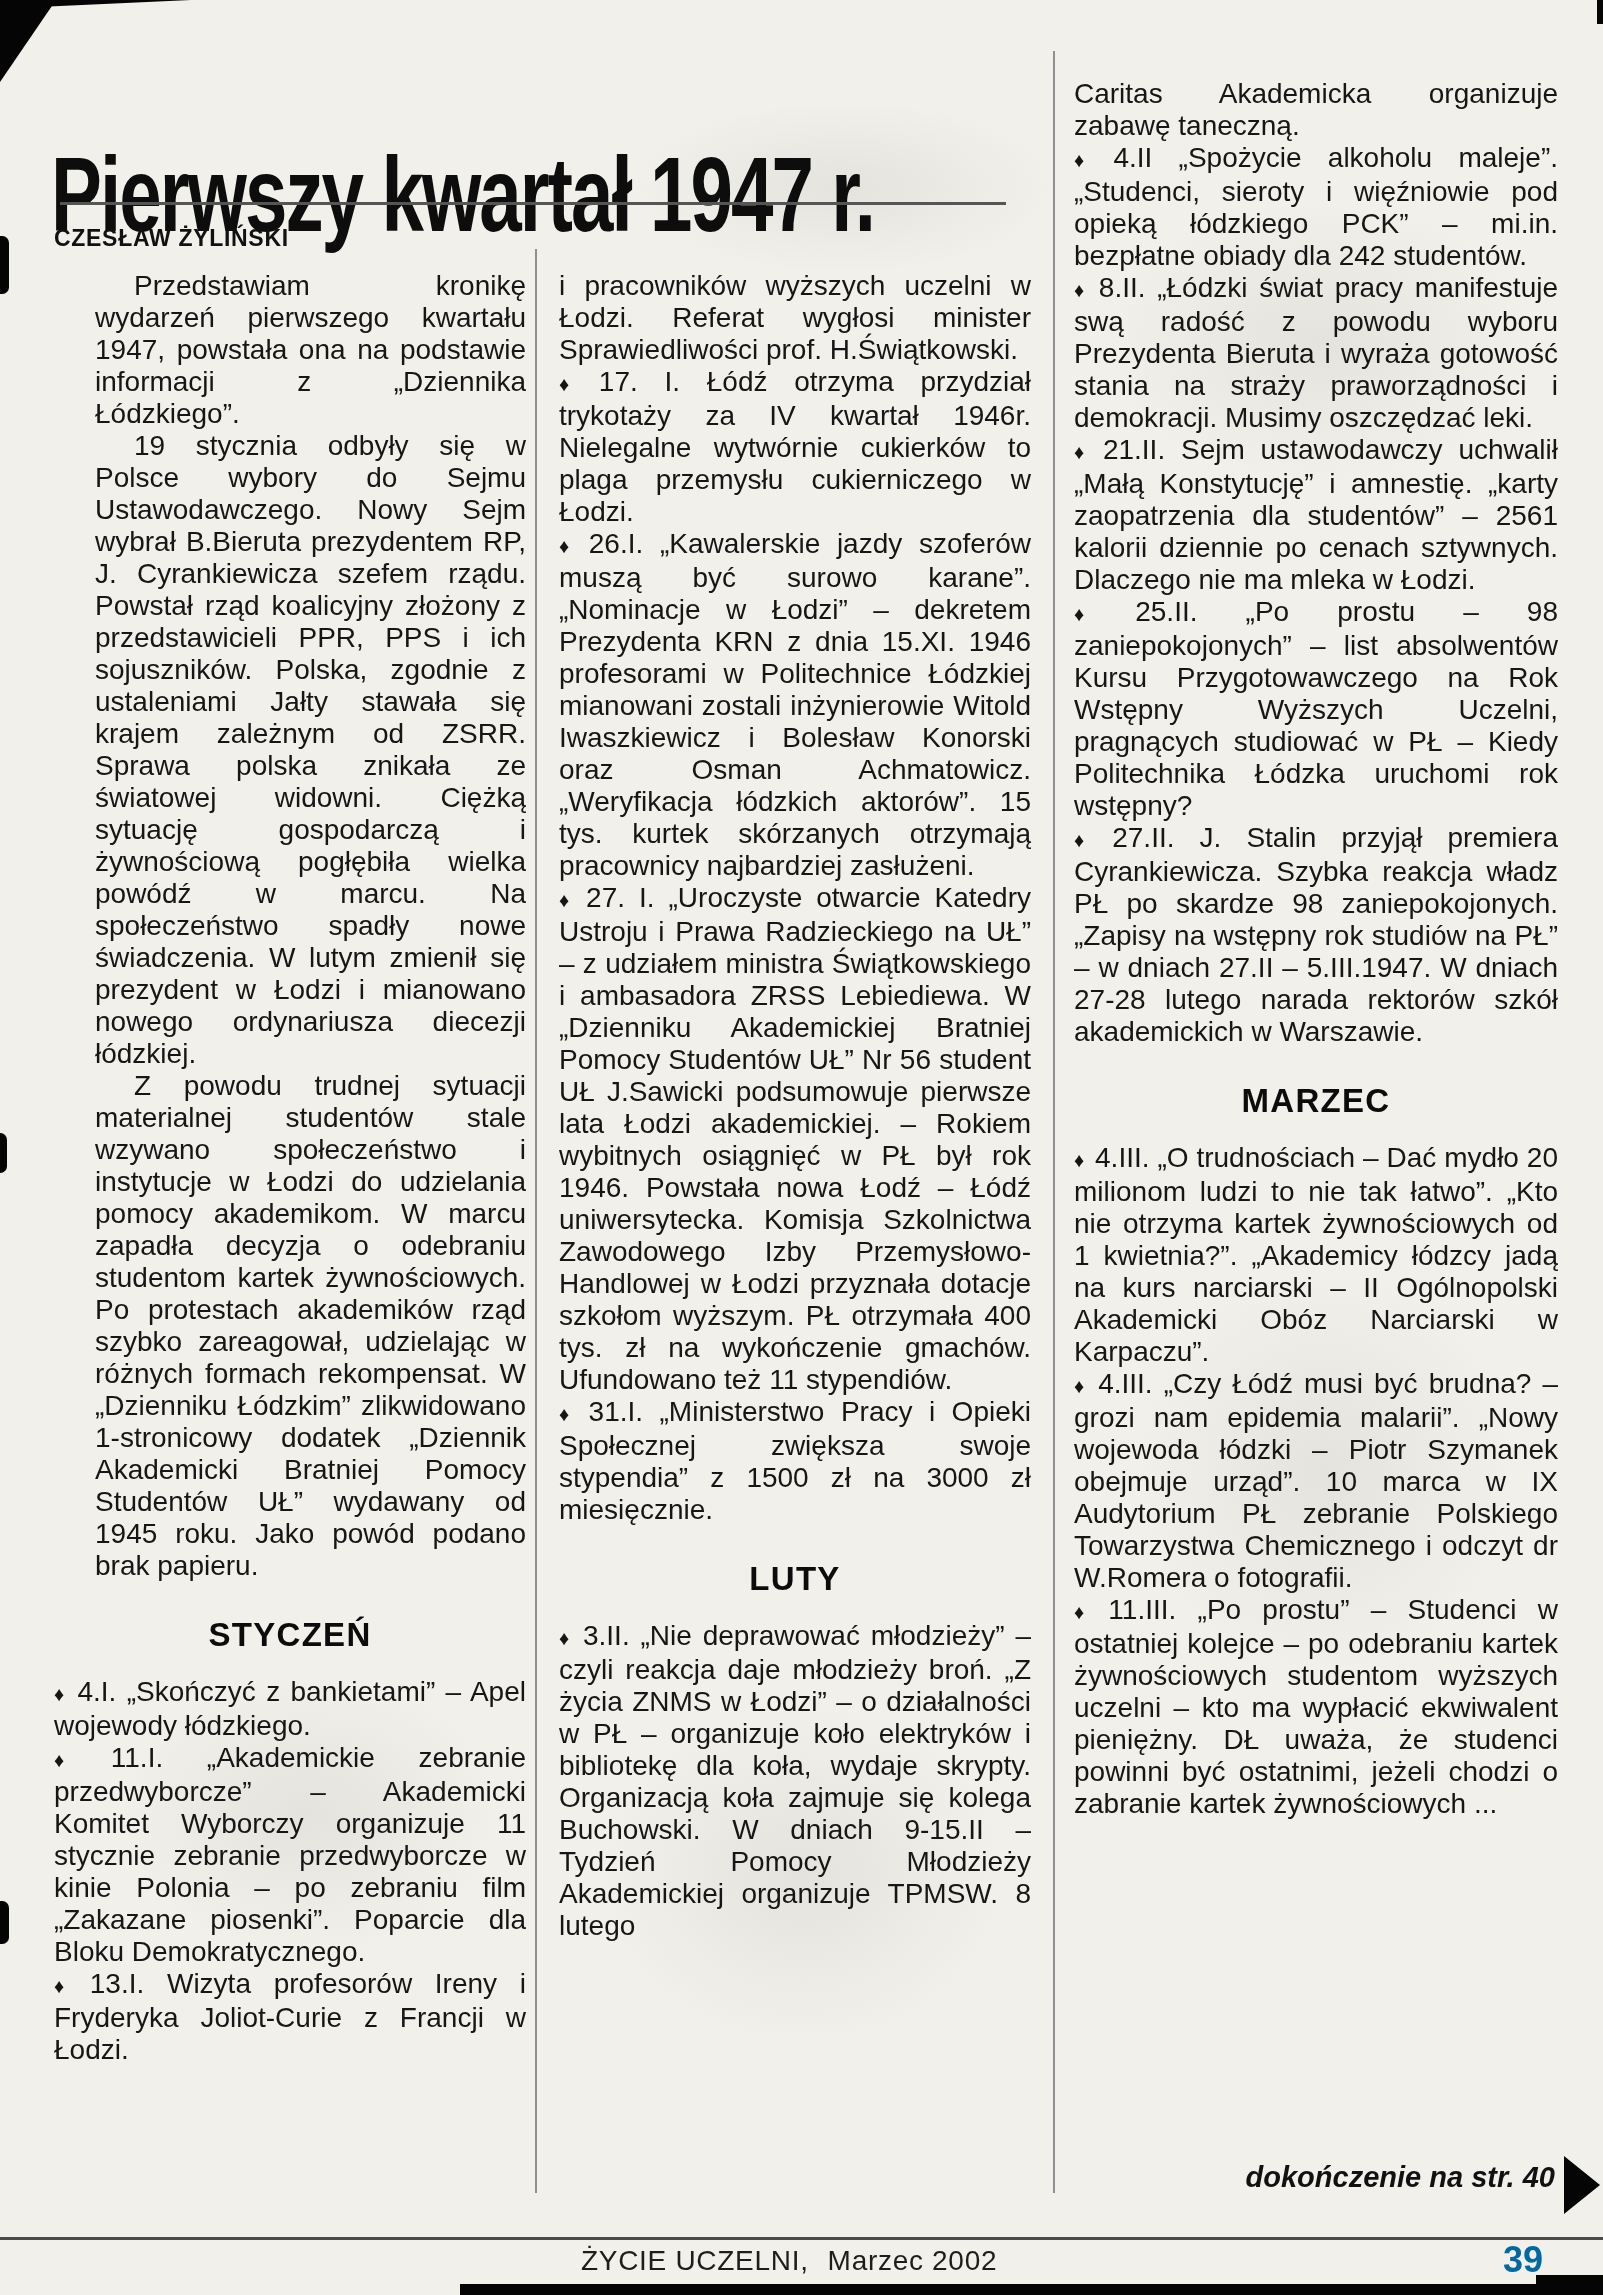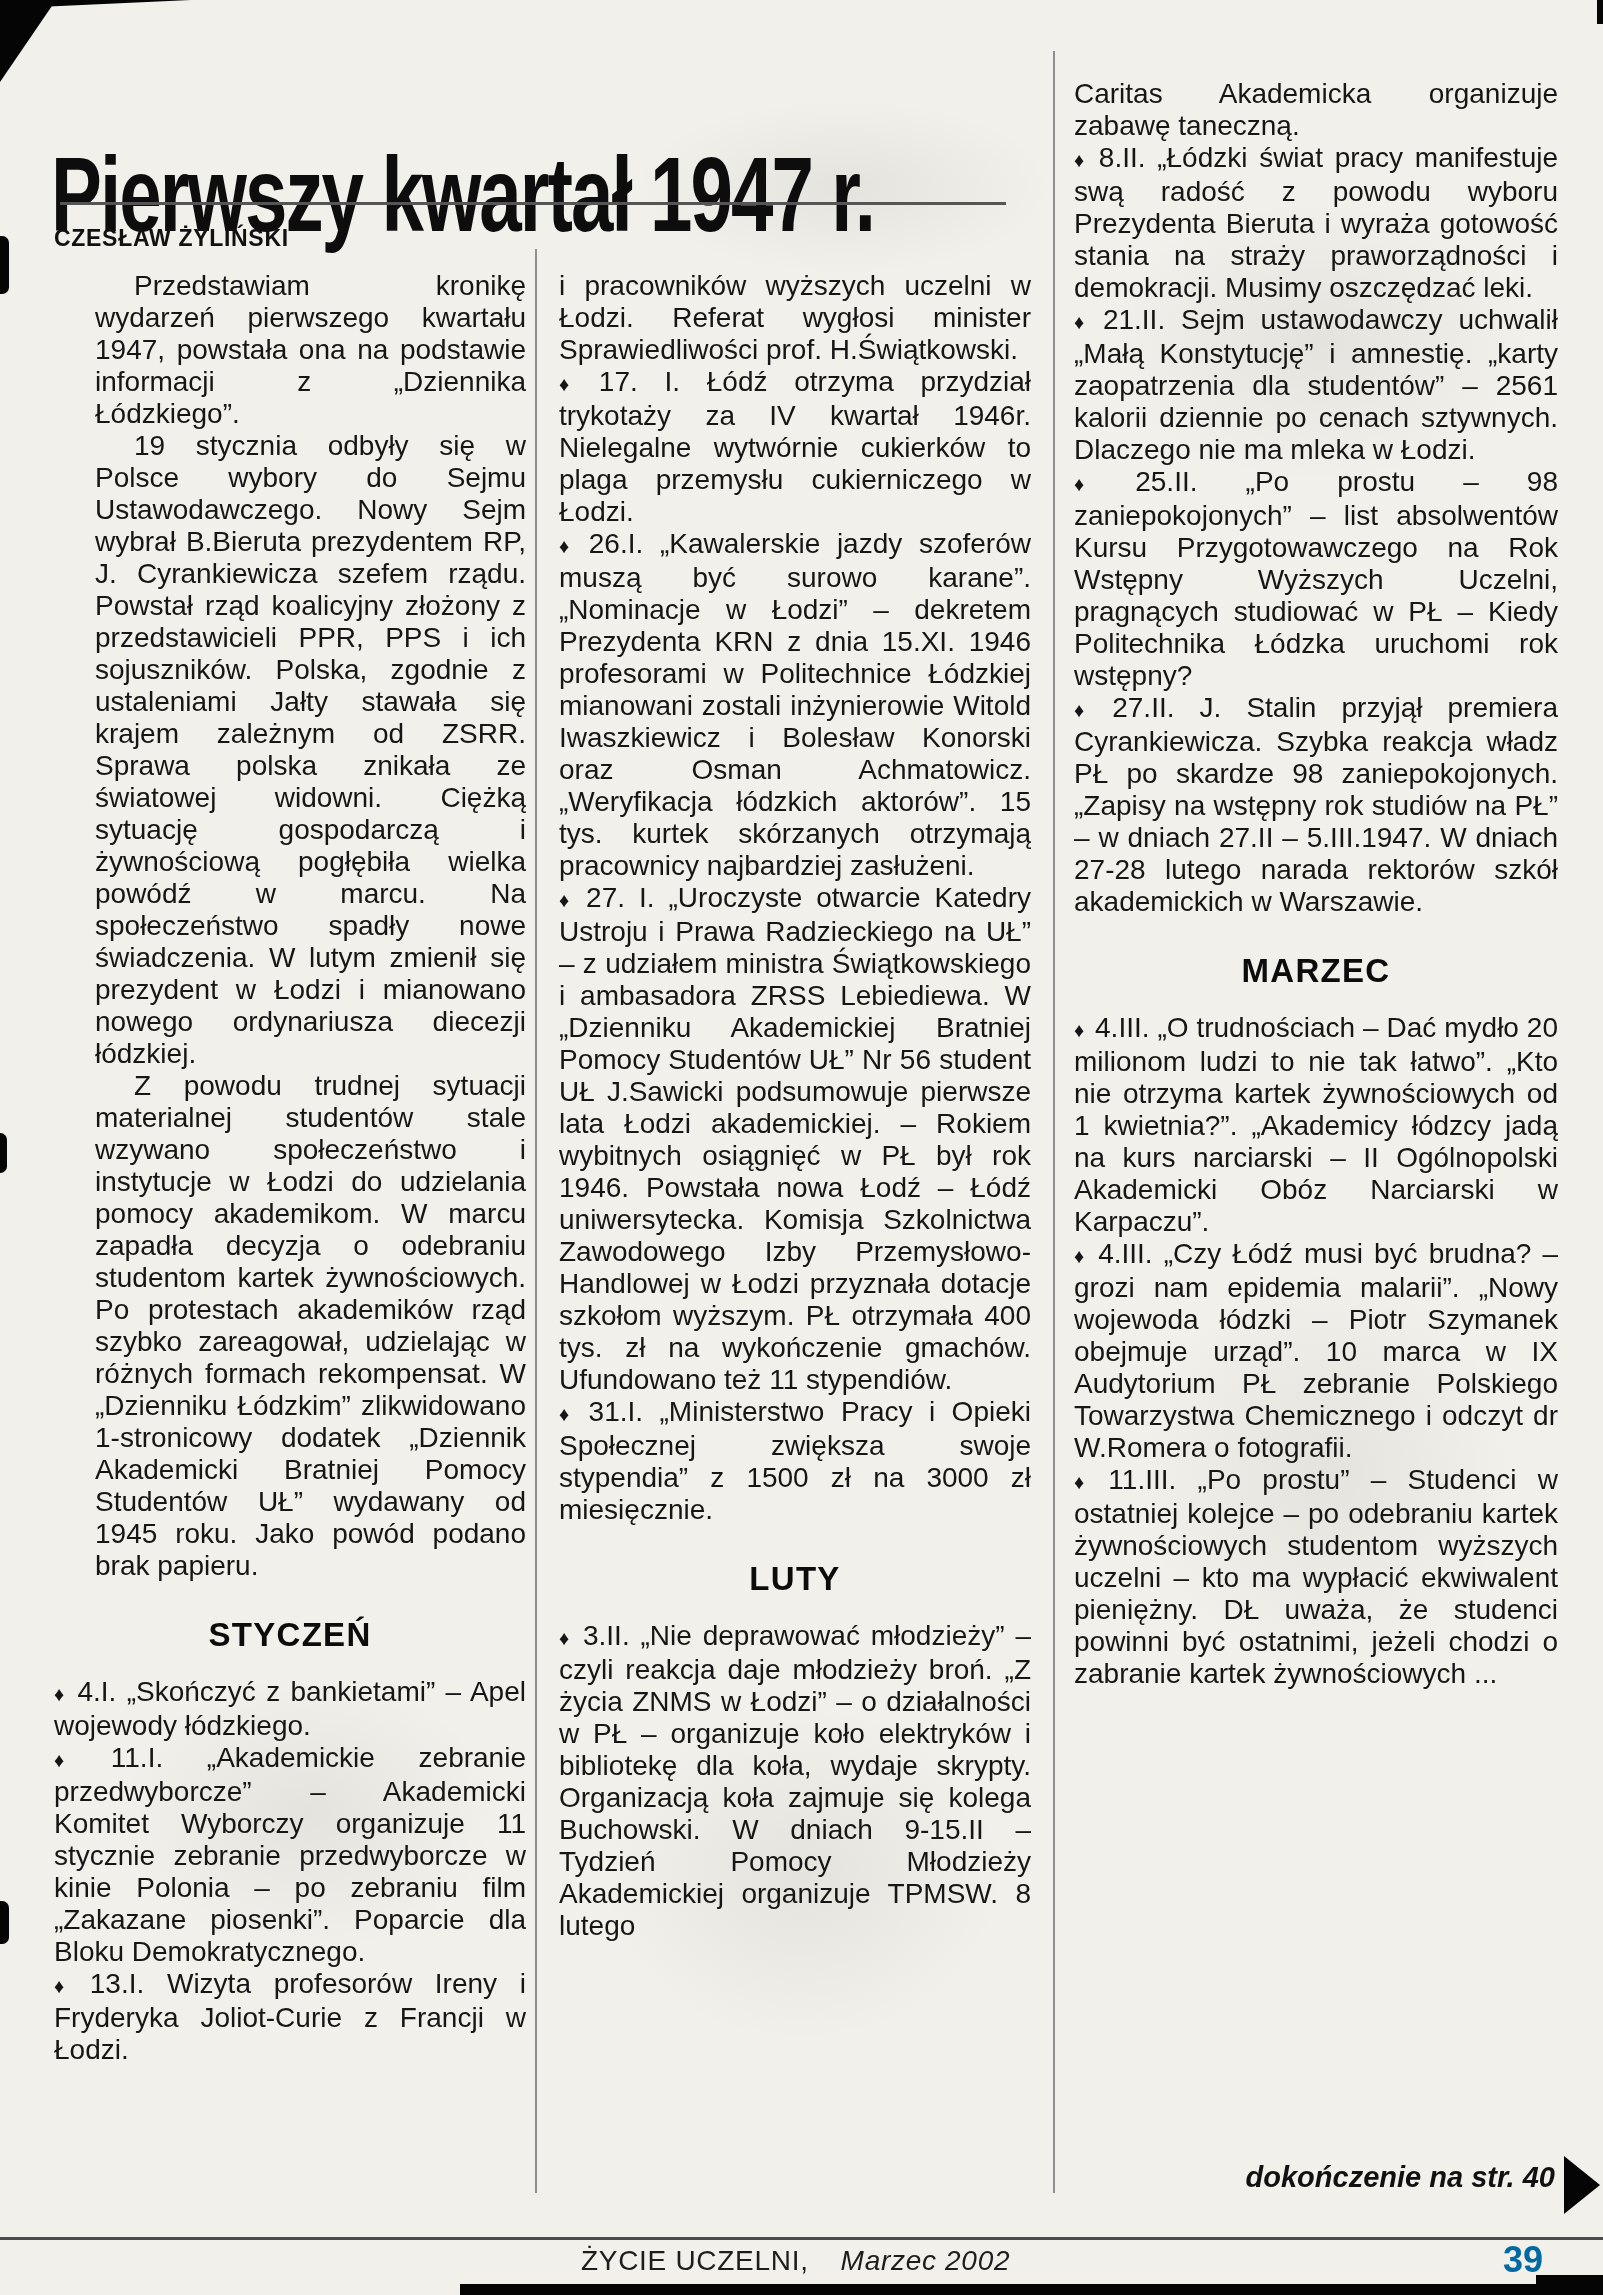--- a/index.html
+++ b/index.html
@@ -54,21 +54,21 @@
   .divider{position:absolute;width:2px;background:#8f8f8f;}
   .divider-a{left:535px;top:249px;height:1944px;}
   .divider-b{left:1053px;top:51px;height:2142px;}
   
   .note{position:absolute;right:48px;top:2161px;font-size:29px;font-style:italic;font-weight:bold;color:#111;}
   .arrow{position:absolute;left:1564px;top:2156px;width:0;height:0;
     border-left:36px solid #050505;border-top:29px solid transparent;border-bottom:29px solid transparent;}
   
   .footer-rule{position:absolute;left:0;top:2237px;width:1603px;height:2.7px;background:#4a4a4a;}
   .footer{position:absolute;left:581px;top:2245px;font-size:28px;letter-spacing:0.7px;color:#1d1d1d;white-space:nowrap;}
-  .footer .issue{margin-left:32px;font-style:italic;}
+  .footer .issue{margin-left:19px;}
   .pageno{position:absolute;left:1503px;top:2239px;font-size:36px;font-weight:bold;color:#0369a1;}
 </style>
 </head>
 <body>
 
 <div class="paper">
 
   <div class="corner-wedge"></div>
   <div class="top-streak"></div>
   <div class="tr-sliver"></div>
@@ -104,20 +104,21 @@
     <p class="entry"><span class="bullet">♦</span><span>17. I. Łódź otrzyma przydział trykotaży za IV kwartał 1946r. Nielegalne wytwórnie cukierków to plaga przemysłu cukierniczego w Łodzi.</span></p>
     <p class="entry"><span class="bullet">♦</span><span>26.I. „Kawalerskie jazdy szoferów muszą być surowo karane”. „Nominacje w Łodzi” – dekretem Prezydenta KRN z dnia 15.XI. 1946 profesorami w Politechnice Łódzkiej mianowani zostali inżynierowie Witold Iwaszkiewicz i Bolesław Konorski oraz Osman Achmatowicz. „Weryfikacja łódzkich aktorów”. 15 tys. kurtek skórzanych otrzymają pracownicy najbardziej zasłużeni.</span></p>
     <p class="entry"><span class="bullet">♦</span><span>27. I. „Uroczyste otwarcie Katedry Ustroju i Prawa Radzieckiego na UŁ” – z udziałem ministra Świątkowskiego i ambasadora ZRSS Lebiediewa. W „Dzienniku Akademickiej Bratniej Pomocy Studentów UŁ” Nr 56 student UŁ J.Sawicki podsumowuje pierwsze lata Łodzi akademickiej. – Rokiem wybitnych osiągnięć w PŁ był rok 1946. Powstała nowa Łodź – Łódź uniwersytecka. Komisja Szkolnictwa Zawodowego Izby Przemysłowo-Handlowej w Łodzi przyznała dotacje szkołom wyższym. PŁ otrzymała 400 tys. zł na wykończenie gmachów. Ufundowano też 11 stypendiów.</span></p>
     <p class="entry"><span class="bullet">♦</span><span>31.I. „Ministerstwo Pracy i Opieki Społecznej zwiększa swoje stypendia” z 1500 zł na 3000 zł miesięcznie.</span></p>
     <h2 class="section">LUTY</h2>
     <p class="entry"><span class="bullet">♦</span><span>3.II. „Nie deprawować młodzieży” – czyli reakcja daje młodzieży broń. „Z życia ZNMS w Łodzi” – o działalności w PŁ – organizuje koło elektryków i bibliotekę dla koła, wydaje skrypty. Organizacją koła zajmuje się kolega Buchowski. W dniach 9-15.II –Tydzień Pomocy Młodzieży Akademickiej organizuje TPMSW. 8 lutego</span></p>
   </section>
 
   <section class="col col3">
     <p class="entry">Caritas Akademicka organizuje zabawę taneczną.</p>
+    <p class="entry"><span class="bullet">♦</span><span>4.II „Spożycie alkoholu maleje”. „Studenci, sieroty i więźniowie pod opieką łódzkiego PCK” – mi.in. bezpłatne obiady dla 242 studentów.</span></p>
     <p class="entry"><span class="bullet">♦</span><span>8.II. „Łódzki świat pracy manifestuje swą radość z powodu wyboru Prezydenta Bieruta i wyraża gotowość stania na straży praworządności i demokracji. Musimy oszczędzać leki.</span></p>
     <p class="entry"><span class="bullet">♦</span><span>21.II. Sejm ustawodawczy uchwalił „Małą Konstytucję” i amnestię. „karty zaopatrzenia dla studentów” – 2561 kalorii dziennie po cenach sztywnych. Dlaczego nie ma mleka w Łodzi.</span></p>
     <p class="entry"><span class="bullet">♦</span><span>25.II. „Po prostu – 98 zaniepokojonych” – list absolwentów Kursu Przygotowawczego na Rok Wstępny Wyższych Uczelni, pragnących studiować w PŁ – Kiedy Politechnika Łódzka uruchomi rok wstępny?</span></p>
     <p class="entry"><span class="bullet">♦</span><span>27.II. J. Stalin przyjął premiera Cyrankiewicza. Szybka reakcja władz PŁ po skardze 98 zaniepokojonych. „Zapisy na wstępny rok studiów na PŁ” – w dniach 27.II – 5.III.1947. W dniach 27-28 lutego narada rektorów szkół akademickich w Warszawie.</span></p>
     <h2 class="section">MARZEC</h2>
     <p class="entry"><span class="bullet">♦</span><span>4.III. „O trudnościach – Dać mydło 20 milionom ludzi to nie tak łatwo”. „Kto nie otrzyma kartek żywnościowych od 1 kwietnia?”. „Akademicy łódzcy jadą na kurs narciarski – II Ogólnopolski Akademicki Obóz Narciarski w Karpaczu”.</span></p>
     <p class="entry"><span class="bullet">♦</span><span>4.III. „Czy Łódź musi być brudna? – grozi nam epidemia malarii”. „Nowy wojewoda łódzki – Piotr Szymanek obejmuje urząd”. 10 marca w IX Audytorium PŁ zebranie Polskiego Towarzystwa Chemicznego i odczyt dr W.Romera o fotografii.</span></p>
     <p class="entry"><span class="bullet">♦</span><span>11.III. „Po prostu” – Studenci w ostatniej kolejce – po odebraniu kartek żywnościowych studentom wyższych uczelni – kto ma wypłacić ekwiwalent pieniężny. DŁ uważa, że studenci powinni być ostatnimi, jeżeli chodzi o zabranie kartek żywnościowych ...</span></p>
   </section>
 

